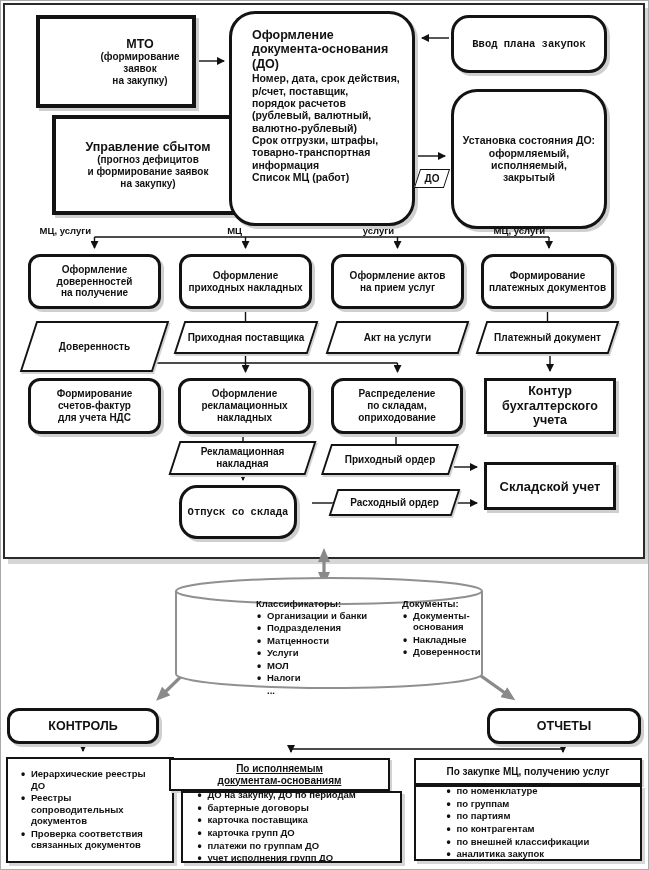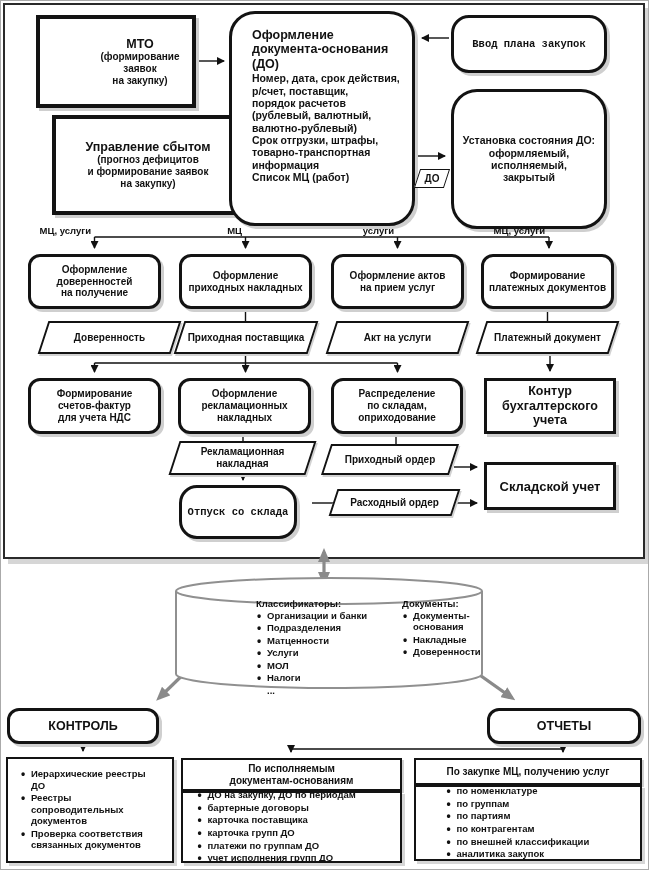--- a/index.html
+++ b/index.html
@@ -143,21 +143,21 @@
   </div>
   <div class="abs box rnd12 ctr f10 pre" style="left:330px;top:253px;width:133px;height:55px;">
     <div class="pre">Оформление актов
 на прием услуг</div>
   </div>
   <div class="abs box rnd12 ctr f10 pre" style="left:480px;top:253px;width:133px;height:55px;">
     <div class="pre">Формирование
 платежных документов</div>
   </div>
 
-  <div class="abs para f10" style="left:42px;top:320px;width:133px;height:33px;">
+  <div class="abs para f10" style="left:27px;top:320px;width:133px;height:51px;">
     <div class="shape"></div>
       <div class="txt">Доверенность</div>
   </div>
   <div class="abs para f10" style="left:178px;top:320px;width:134px;height:33px;">
     <div class="shape"></div>
       <div class="txt">Приходная поставщика</div>
   </div>
   <div class="abs para f10" style="left:330px;top:320px;width:133px;height:33px;">
     <div class="shape"></div>
       <div class="txt">Акт на услуги</div>
@@ -244,21 +244,21 @@
       <li>Иерархические реестры ДО</li>
       <li>Реестры сопроводительных документов</li>
       <li>Проверка соответствия связанных документов</li>
     </ul>
   </div>
 
   <div class="abs box rnd12 ctr" style="left:486px;top:707px;width:154px;height:36px;font-size:12.5px;">
     <div>ОТЧЕТЫ</div>
   </div>
 
-  <div class="abs hdrbox ctr f10 pre" style="left:180px;top:757px;width:221px;height:33px;">
+  <div class="abs hdrbox ctr f10 pre" style="left:168px;top:757px;width:221px;height:33px;text-decoration:underline;">
     <div class="pre">По исполняемым
 документам-основаниям</div>
   </div>
   <div class="abs box thin" style="left:180px;top:790px;width:221px;height:72px;display:flex;align-items:center;justify-content:center;box-shadow:3px 3px 0 #d6d6d6;">
     <ul class="blt f95" style="width:190px;">
       <li>ДО на закупку, ДО по периодам</li>
       <li>бартерные договоры</li>
       <li>карточка поставщика</li>
       <li>карточка групп ДО</li>
       <li>платежи по группам ДО</li>

